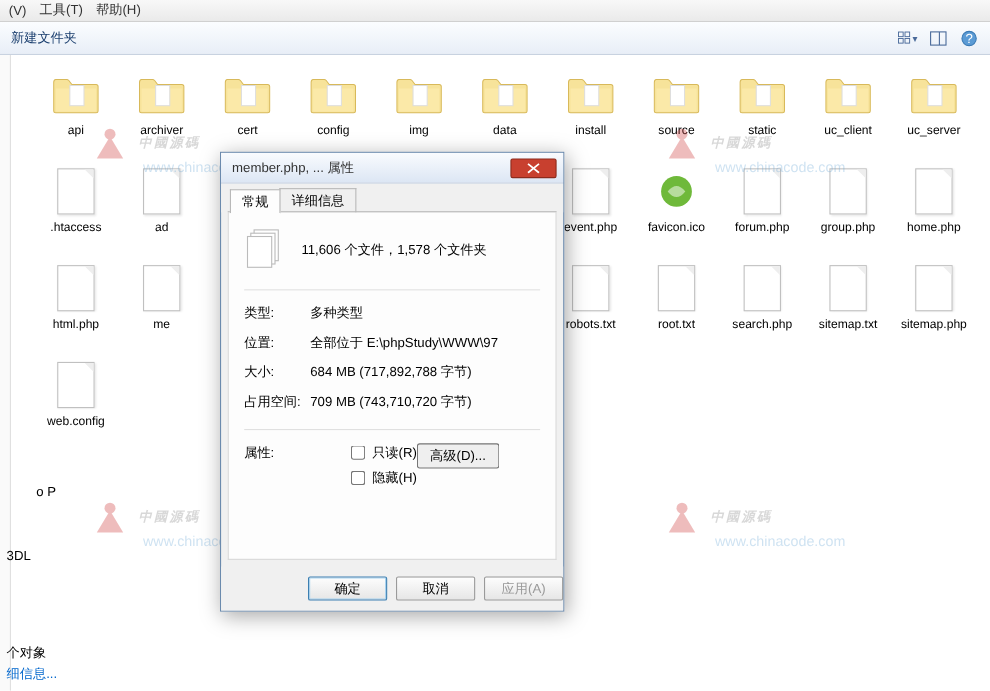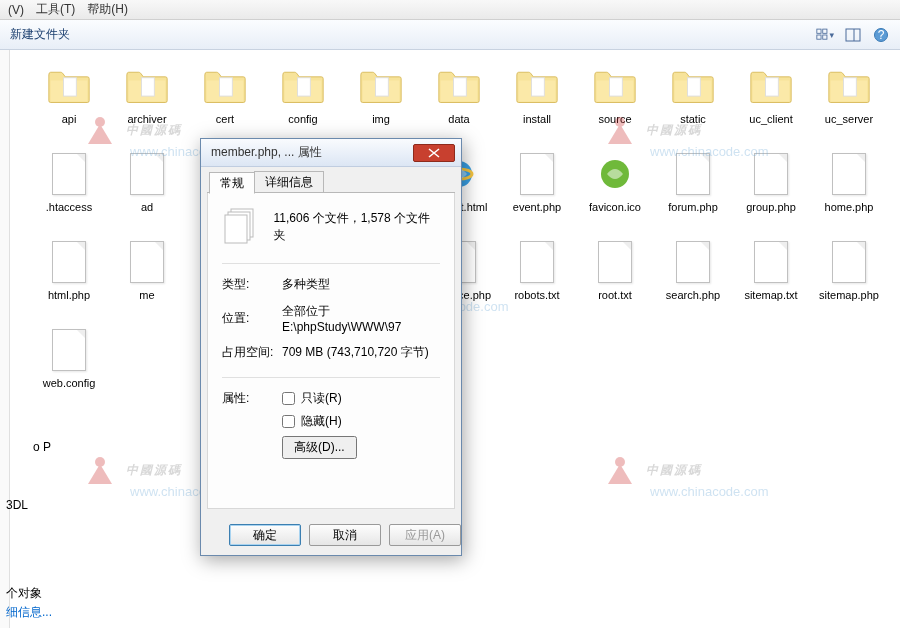--- a/index.html
+++ b/index.html
@@ -20,21 +20,21 @@
 .item { width: 78px; height: 88px; display: flex; flex-direction: column; align-items: center; justify-content: flex-start; text-align: center; padding-top: 2px; cursor: default; }
 .item .ico { width: 48px; height: 48px; margin-bottom: 3px; display: flex; align-items: center; justify-content: center; }
 .item .lbl { font-size: 11px; color: #000; line-height: 1.15; word-break: break-all; max-width: 74px; }
 
 .folder-svg { width: 44px; height: 38px; }
 .file-blank { width: 34px; height: 42px; background: #fff; border: 1px solid #c0c0c0; box-shadow: 1px 1px 2px rgba(0,0,0,.1); position: relative; }
 .file-blank::before { content: ""; position: absolute; right: 0; top: 0; border-style: solid; border-width: 0 8px 8px 0; border-color: transparent #eee transparent transparent; }
 .file-ie { width: 40px; height: 42px; display:flex; align-items:center; justify-content:center; }
 .file-ico { width: 38px; height: 38px; display:flex; align-items:center; justify-content:center; }
 
-.dialog { position: absolute; left: 200px; top: 138px; width: 262px; height: 418px; background: #f0f0f0; border: 1px solid #6b8aad; box-shadow: 2px 4px 18px rgba(0,0,0,.35); display: flex; flex-direction: column; z-index: 100; }
+.dialog { position: absolute; left: 200px; top: 138px; width: 313px; height: 418px; background: #f0f0f0; border: 1px solid #6b8aad; box-shadow: 2px 4px 18px rgba(0,0,0,.35); display: flex; flex-direction: column; z-index: 100; }
 .dlg-title { height: 28px; background: linear-gradient(#f9fbfe, #dce6f4); display: flex; align-items: center; justify-content: space-between; padding: 0 0 0 10px; border-bottom: 1px solid #c0cde0; }
 .dlg-title span { font-size: 12px; color: #333; }
 .dlg-close { width: 42px; height: 18px; background: #c8402f; border: 1px solid #8d2a1c; border-radius: 2px; display: flex; align-items: center; justify-content: center; color: #fff; font-size: 11px; margin-right: 6px; cursor: pointer; }
 
 .dlg-tabs { height: 26px; display: flex; align-items: flex-end; padding-left: 8px; background: #f0f0f0; position: relative; }
 .dlg-tabs::after { content:""; position:absolute; left:6px; right:6px; bottom:0; height:1px; background:#b8b8b8; }
 .dlg-tab { height: 22px; padding: 0 10px; border: 1px solid #b8b8b8; border-bottom: none; background: #f0f0f0; margin-right: -1px; display: flex; align-items: center; font-size: 12px; position:relative; }
 .dlg-tab.active { background: #fdfdfd; z-index: 2; border-bottom: 1px solid #fdfdfd; margin-bottom: -1px; }
 
 .dlg-body { flex: 1; background: #fdfdfd; margin: 0 6px 6px 6px; border: 1px solid #d8d8d8; border-top: none; padding: 14px 14px 8px 14px; display: flex; flex-direction: column; }
@@ -387,28 +387,32 @@
     <hr class="dlg-hr">
     <div class="dlg-row">
         <div class="k">类型:</div>
         <div class="v">多种类型</div>
       </div>
     <div class="dlg-row">
         <div class="k">位置:</div>
         <div class="v">全部位于 E:\phpStudy\WWW\97</div>
       </div>
     <div class="dlg-row">
+        <div class="k">大小:</div>
+        <div class="v">684 MB (717,892,788 字节)</div>
+      </div>
+    <div class="dlg-row">
         <div class="k">占用空间:</div>
         <div class="v">709 MB (743,710,720 字节)</div>
       </div>
     <hr class="dlg-hr">
     <div class="dlg-row" style="align-items:flex-start;">
       <div class="k">属性:</div>
       <div class="v">
-        <div style="display:flex; justify-content:center; align-items:flex-start;flex-direction:column;">
+        <div style="display:flex; justify-content:center; align-items:flex-start;">
           <div>
             <div class="dlg-check">
                 <input type="checkbox" style="">
                 <span>只读(R)</span>
               </div>
             <div class="dlg-check">
                 <input type="checkbox" style="">
                 <span>隐藏(H)</span>
               </div>
           </div>

